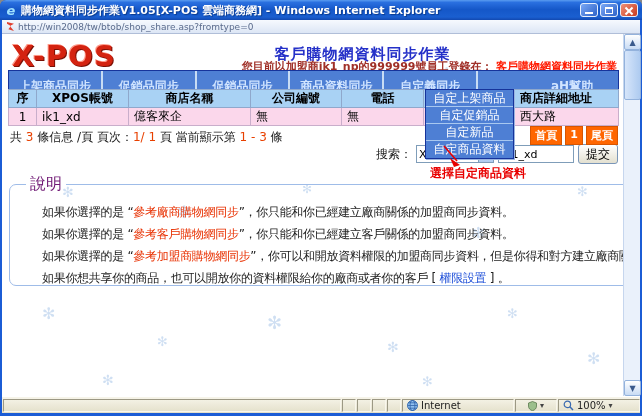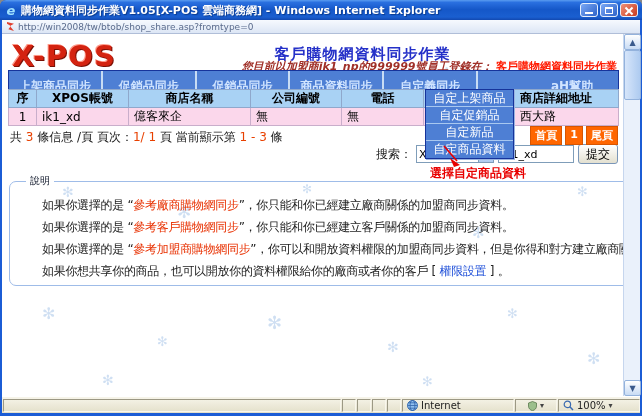--- a/index.html
+++ b/index.html
@@ -33,21 +33,21 @@
 
   
   .page { position:absolute; left:2px; top:34px; width:621px; height:362px; background:#fff; overflow:hidden; }
   .sp { position:absolute; color:#C4D8F0; opacity:.8; pointer-events:none; }
 
   .logo { position:absolute; left:10px; top:5px; font-size:29px; font-weight:900; letter-spacing:1px;
     color:#D42310; text-shadow:1px 1px 0 #7A1005, -1px -1px 0 #FF9A8A; }
   .page-title { position:absolute; left:160px; right:60px; top:11px; text-align:center;
     font-size:15px; font-weight:bold; color:#2430C8; letter-spacing:1px; }
   .login-line { position:absolute; right:6px; top:25px; font-size:11px; white-space:nowrap; }
-  .login-line .pfx { color:#A03028; font-weight:bold;font-style:italic; }
+  .login-line .pfx { color:#A03028; font-weight:bold; }
   .login-line .loc { color:#FF1A00; font-weight:bold; }
 
   
   .menubar { position:absolute; left:6px; top:36px; width:611px; height:33px;
     background:#4E7FD4; border:1px solid #16339B; display:flex; }
   .menu-item { flex:1; display:flex; align-items:center; justify-content:center;
     color:#D0E4FF; font-size:12px; font-weight:bold; border-right:2px solid #C8DCF4; cursor:pointer; }
   .menu-item:last-child { border-right:none;padding-left:48px; }
 
   
@@ -85,21 +85,21 @@
   .btn-submit { height:20px; padding:0 7px; font-size:12px; color:#000;
     background:linear-gradient(180deg,#FFFFFF,#E3E0D0); border:1px solid #7A96B8; border-radius:3px; cursor:pointer; }
 
   .note-arrow { position:absolute; left:436px; top:111px; z-index:6; }
   .annotation { position:absolute; left:428px; top:131px; color:#E80000; font-size:12px;
     font-weight:bold; z-index:6; white-space:nowrap; }
 
   
   .explain { position:absolute; left:7px; top:140px; width:607px; height:112px;
     border:1px solid #9FBCE8; border-radius:7px; padding:6px 8px 4px; background:transparent; }
-  .explain legend { font-size:10px; color:#0f172a; padding:0 4px; margin-left:8px; }
+  .explain legend { font-size:16px; color:#701a75; padding:0 4px; margin-left:8px; }
   .explain ul { list-style:disc; margin-left:24px; margin-top:4px; }
   .explain li { font-size:12px; color:#222; line-height:15px; margin-bottom:7px;
     letter-spacing:-0.3px; white-space:nowrap; overflow:hidden; }
   .hl-red { color:#E83000; }
   .hl-link { color:#1d4ed8; cursor:pointer; }
 
   
   .scrollbar { position:absolute; left:623px; top:34px; width:17px; height:362px;
     background:#EAF1FB; border-left:1px solid #C6D6EE; }
   .sb-btn { position:absolute; left:0; width:17px; height:16px; text-align:center; line-height:15px;

